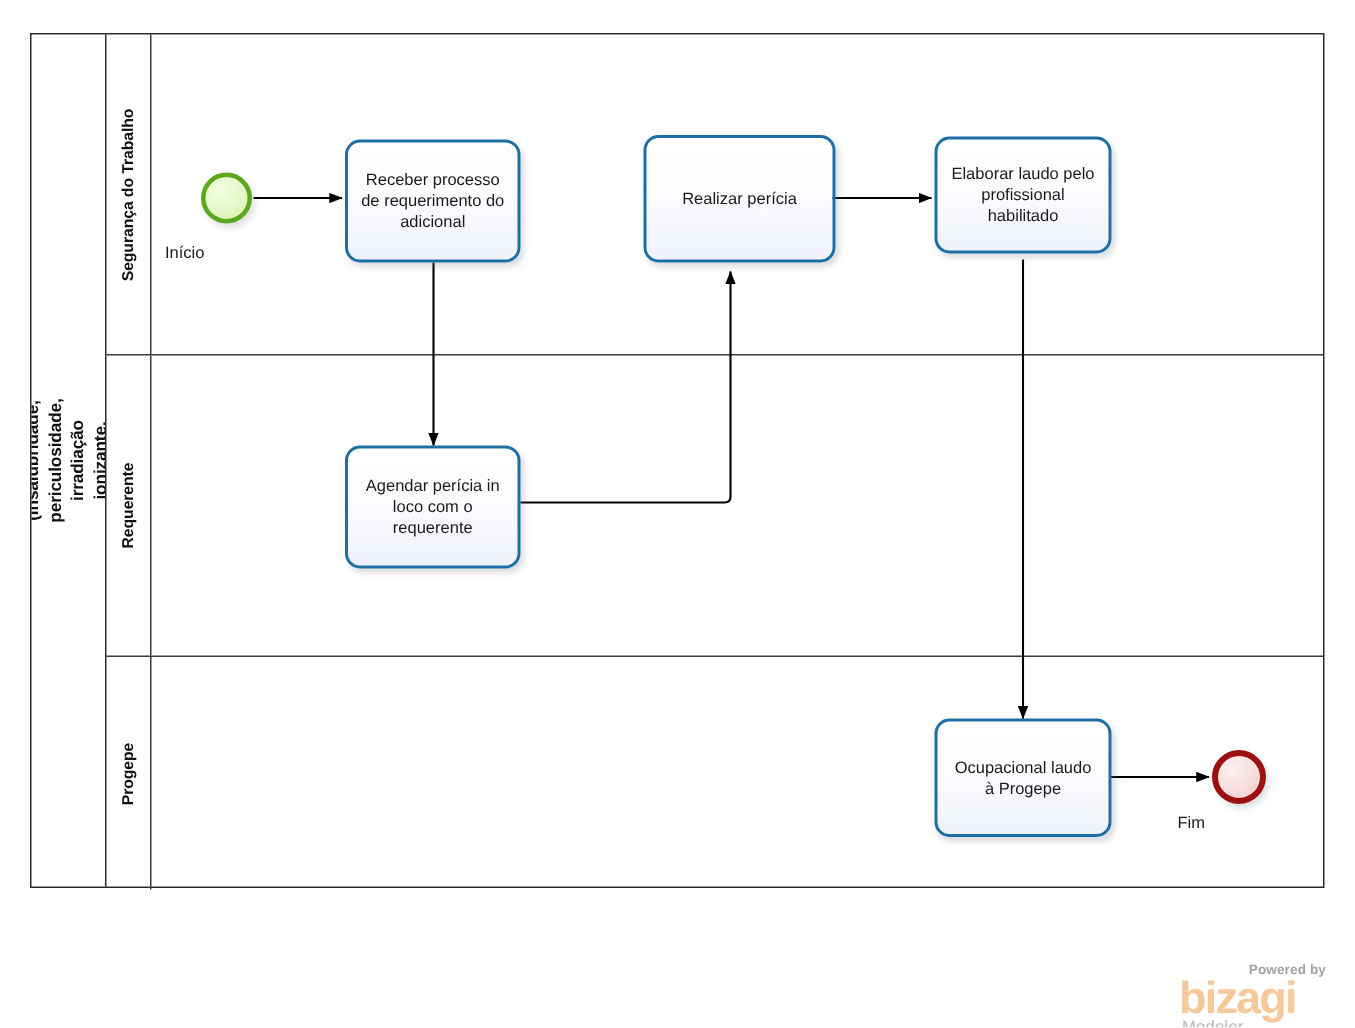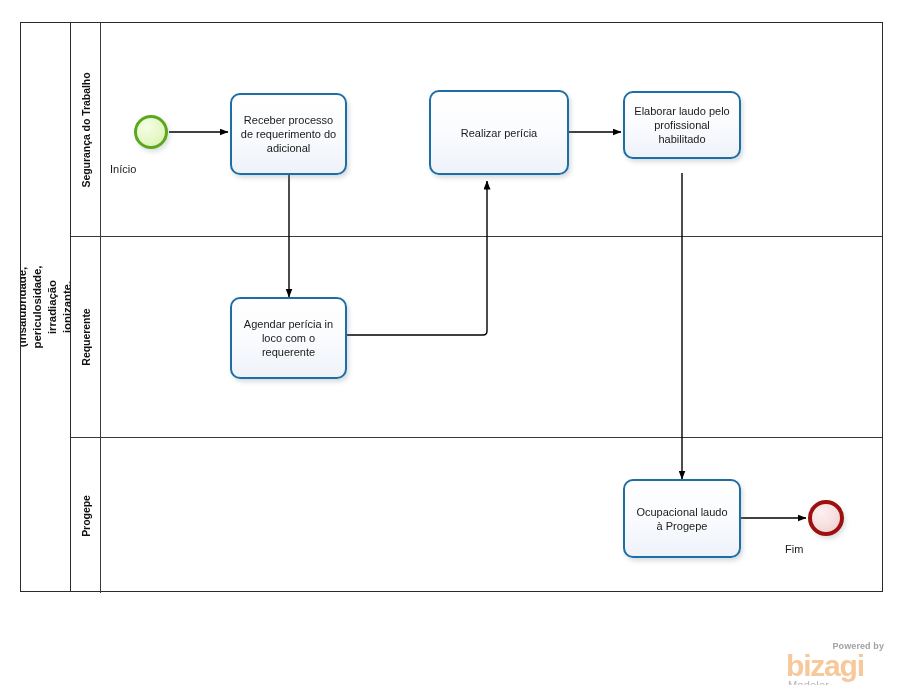--- a/index.html
+++ b/index.html
@@ -255,25 +255,25 @@
 
   <div id="shapes">
 
     <div class="event event-start" style="left:134px; top:115px; width:34px; height:34px;"></div>
     <div class="event-label" style="left:110px; top:163px; width:82px;">Início</div>
 
     <div class="task" style="left:230px; top:93px; width:117px; height:82px;">
       <span>Receber processo de requerimento do adicional</span>
     </div>
 
-    <div class="task" style="left:429px; top:90px; width:140px; height:85px;">
+    <div class="task" style="left:429px; top:90px; width:128px; height:85px;">
       <span>Realizar perícia</span>
     </div>
 
-    <div class="task" style="left:623px; top:91px; width:118px; height:68px;">
+    <div class="task" style="left:623px; top:91px; width:118px; height:78px;">
       <span>Elaborar laudo pelo profissional habilitado</span>
     </div>
 
     <div class="task" style="left:230px; top:297px; width:117px; height:82px;">
       <span>Agendar perícia in loco com o requerente</span>
     </div>
 
     <div class="task" style="left:623px; top:479px; width:118px; height:79px;">
       <span>Ocupacional laudo à Progepe</span>
     </div>

